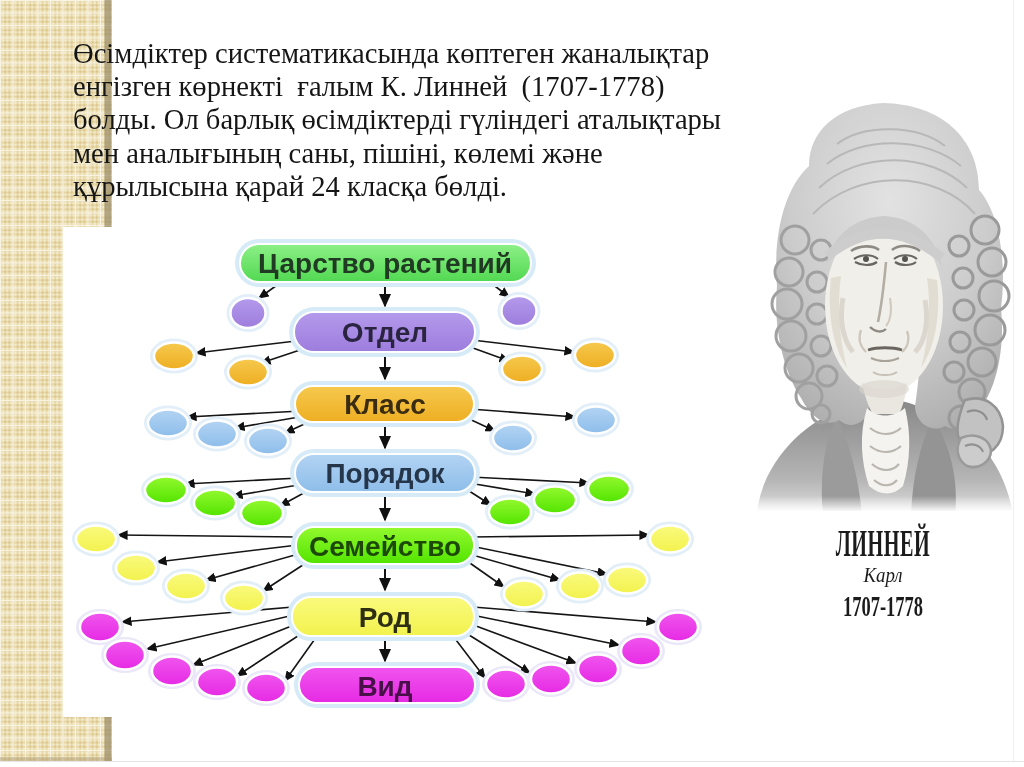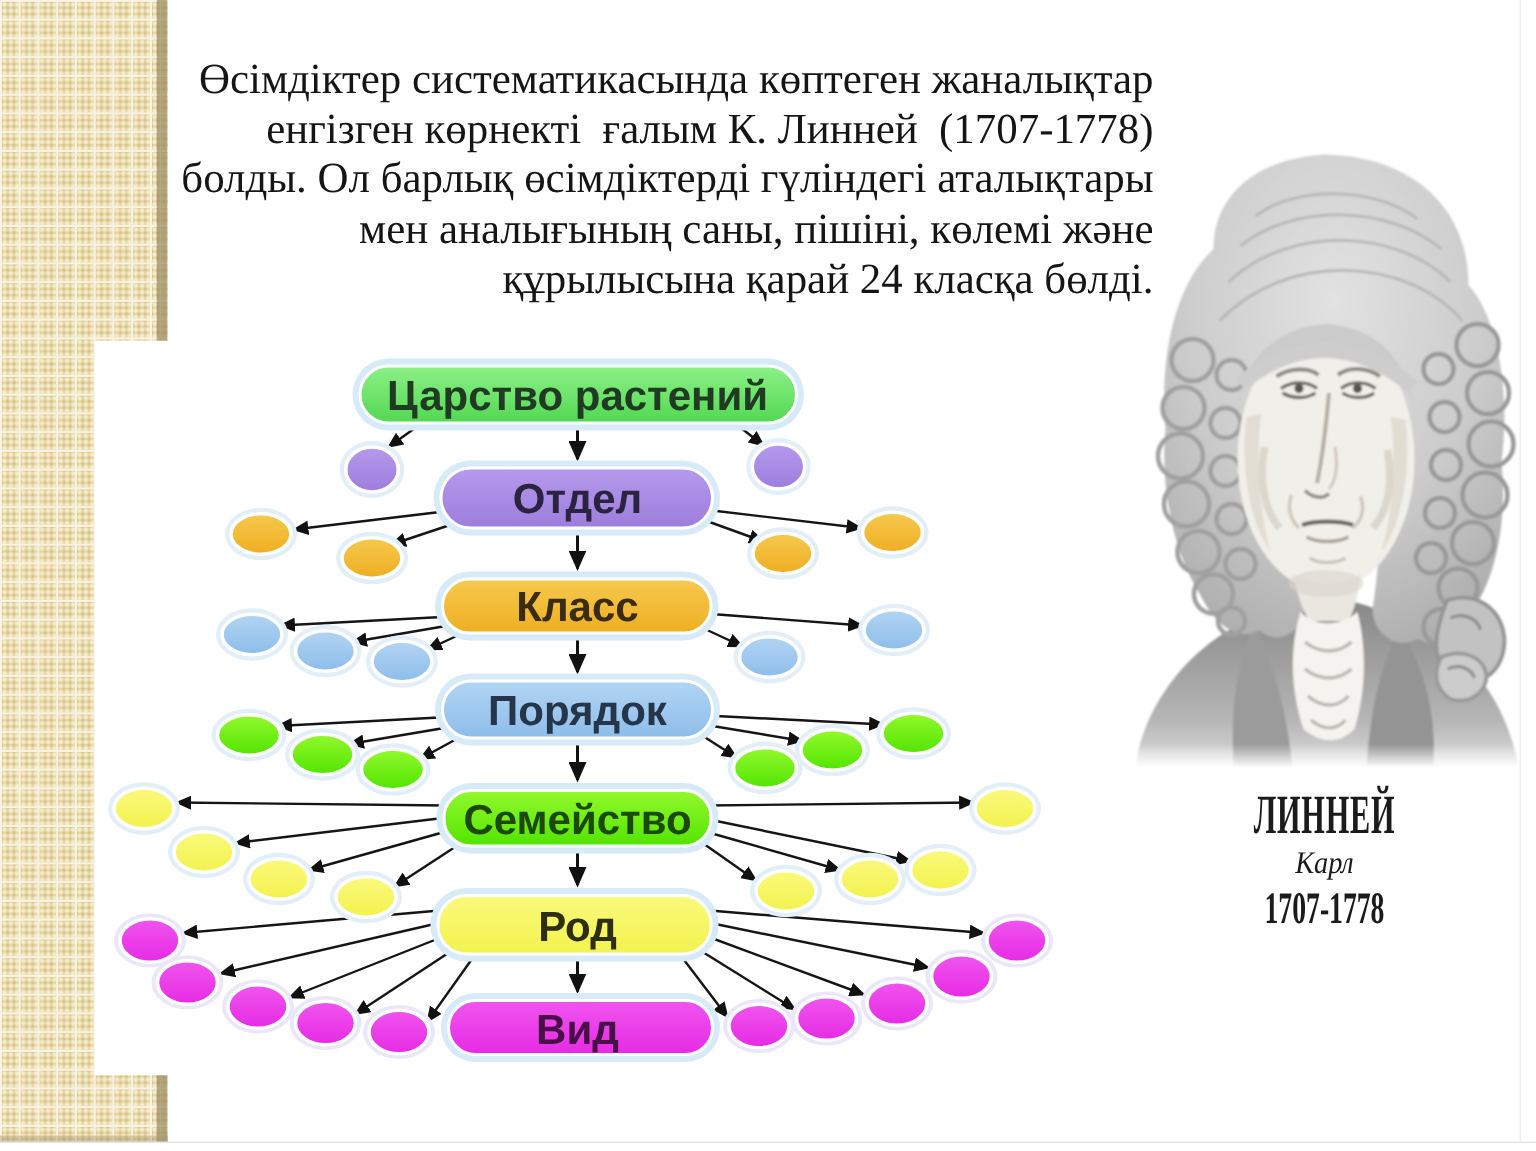--- a/index.html
+++ b/index.html
@@ -1,20 +1,20 @@
 <!DOCTYPE html>
 <html><head>
 <meta charset="utf-8">
 <style>
   html,body{margin:0;padding:0;}
   body{width:1024px;height:767px;position:relative;background:#ffffff;overflow:hidden;
        font-family:"Liberation Serif", serif;}
   #strip{position:absolute;left:0;top:0;}
-  #maintext{position:absolute;left:89px;top:37px;width:680px;
-    font-size:28.6px;line-height:33.2px;color:#151515;letter-spacing:0px;text-align:right;}
+  #maintext{position:absolute;left:73px;top:37px;width:680px;
+    font-size:28.6px;line-height:33.2px;color:#151515;letter-spacing:0px;}
   #diagram{position:absolute;left:63px;top:227px;}
   #portrait{position:absolute;left:765px;top:98px;}
   .cap{position:absolute;width:300px;left:733px;text-align:center;color:#1b1b1b;
        font-family:"Liberation Serif",serif;}
   #cap1{top:525px;font-size:37px;font-weight:bold;line-height:37px;letter-spacing:1px;
         transform:scaleX(0.545);}
   #cap2{top:563px;font-size:21px;font-style:italic;line-height:24px;transform:scaleX(0.9);}
   #cap3{top:590px;font-size:30px;font-weight:bold;line-height:31px;transform:scaleX(0.615);}
   #bottomline{position:absolute;left:0;top:761px;width:1024px;height:1px;background:#e4e4e4;}
 </style>

